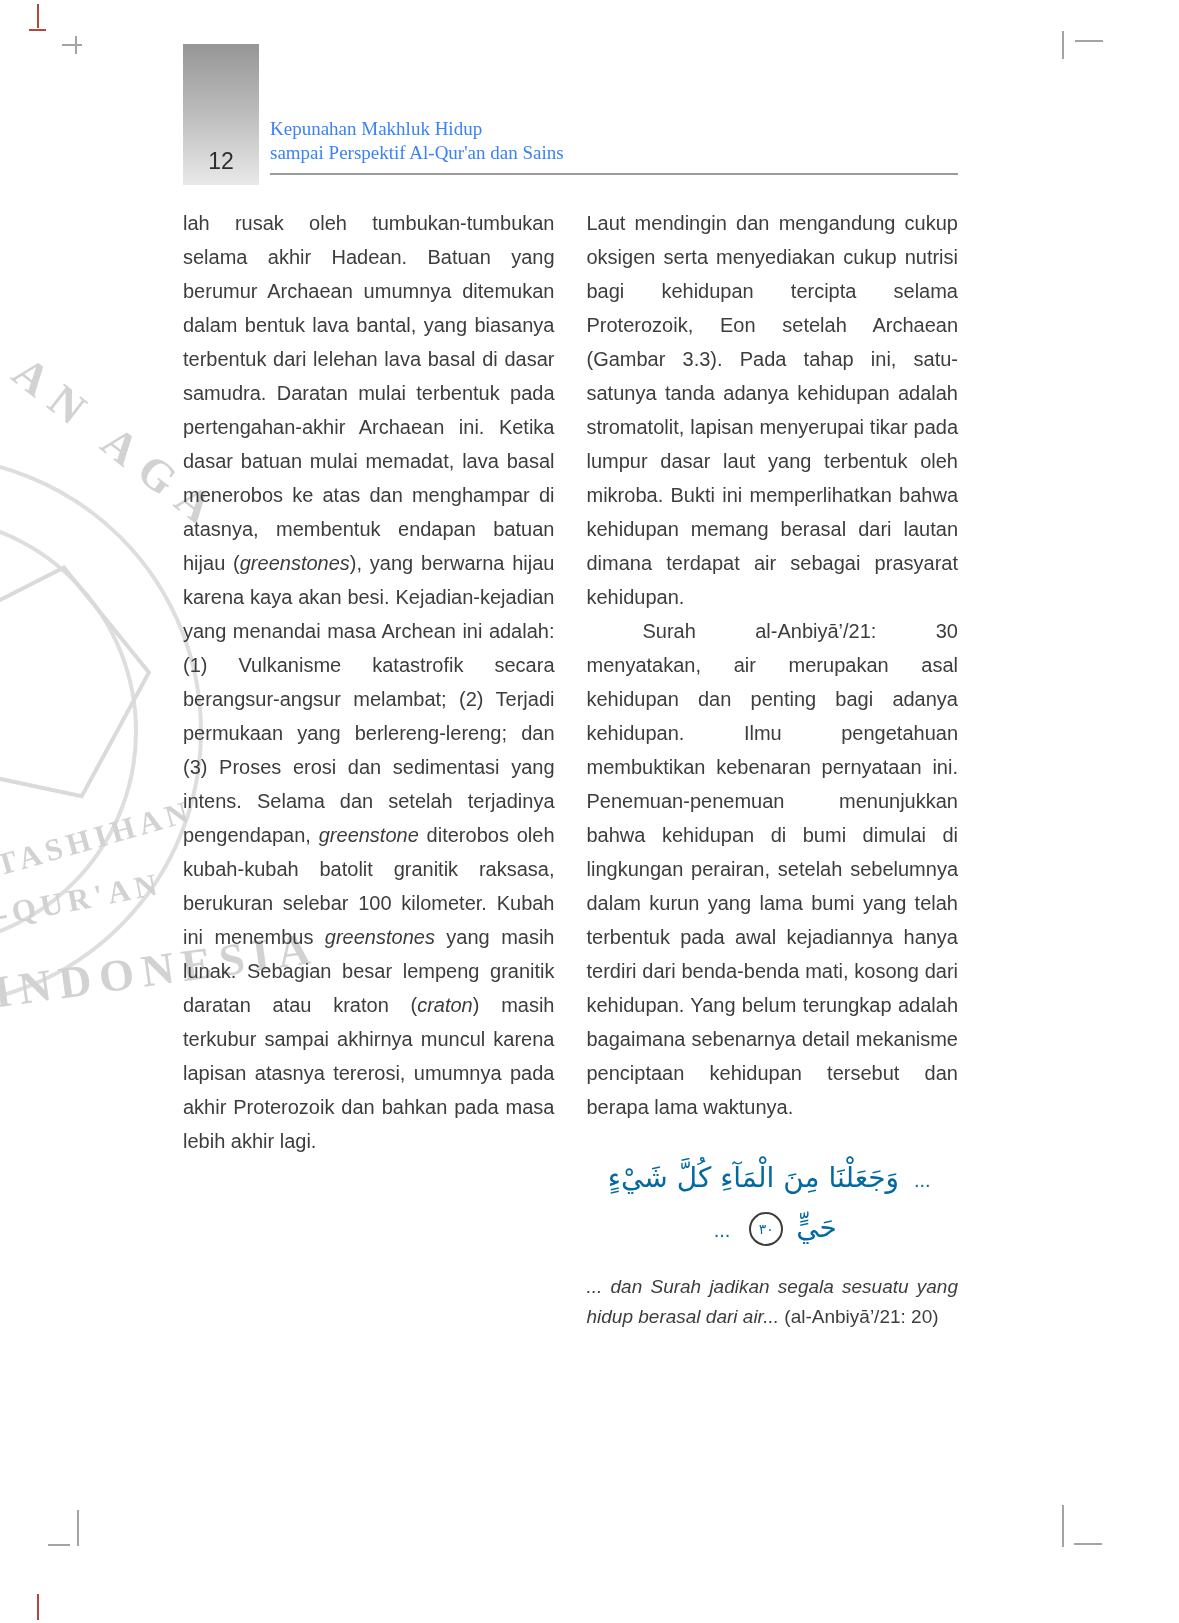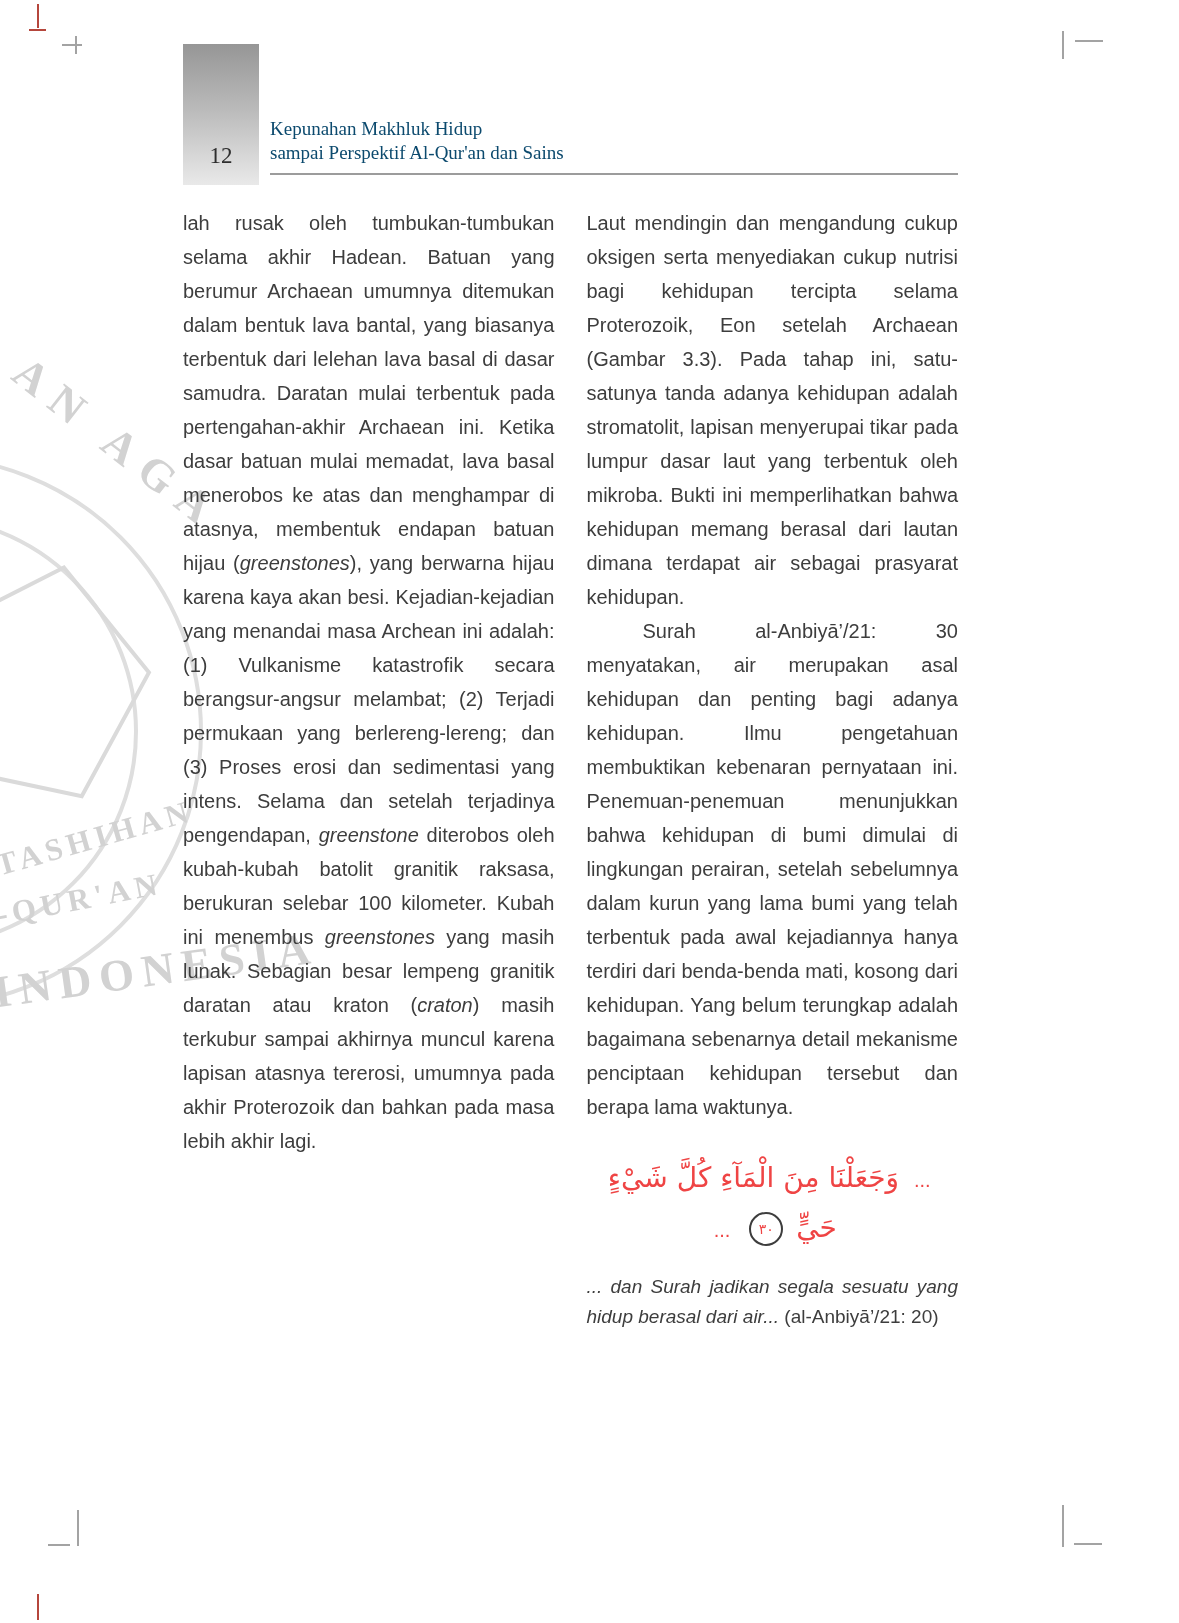--- a/index.html
+++ b/index.html
@@ -33,48 +33,48 @@
   .wm-l3{left:-8px;top:944px;font-size:45px;letter-spacing:8px;transform:rotate(-8deg);}
 
   
   .pagenum-block{
     position:absolute;left:183px;top:44px;width:76px;height:141px;
     background:linear-gradient(to bottom,#969696 0%,#b9b9b9 45%,#e9e9e9 100%);
     display:flex;align-items:flex-end;justify-content:center;
     z-index:2;
   }
   .pagenum{
-    font-family:Liberation Serif, serif;font-size:23px;color:#2e2e2e;
-    padding-bottom:16px;
+    font-family:Liberation Sans, sans-serif;font-size:23px;color:#2e2e2e;
+    padding-bottom:10px;
   }
   .header-title{
     position:absolute;left:270px;top:117px;z-index:2;
     font-family:"Liberation Serif",serif;font-size:19px;line-height:24px;
-    color:#0c4a6e;
+    color:#3b82f6;
   }
   .header-rule{
     position:absolute;left:270px;top:173px;width:688px;height:2px;
     background:#9c9c9c;z-index:2;
   }
 
   
   .columns{
     position:absolute;left:183px;top:206px;width:775px;
     display:flex;gap:32px;z-index:1;
   }
   .col{width:376px;font-size:20px;line-height:34px;text-align:justify;}
   .col p{margin:0;}
   .col p.indent{text-indent:56px;}
   .it{font-style:italic;}
 
   
   .verse{
     direction:rtl;text-align:center;
     font-family:"DejaVu Sans",sans-serif;
-    font-size:28px;line-height:48px;color:#ef4444;
+    font-size:28px;line-height:48px;color:#0369a1;
     margin:30px 0 18px 0;
   }
   .verse .dots{font-family:"Liberation Sans",sans-serif;font-size:20px;margin:0 6px;}
   .ayah-marker{
     display:inline-flex;align-items:center;justify-content:center;
     width:30px;height:30px;border:2px solid #3d3d3d;border-radius:50%;
     font-size:14px;line-height:1;vertical-align:middle;margin:0 4px;
   }
   .caption{
     font-size:19px;line-height:30px;text-align:justify;margin:0 0 22px 0;

